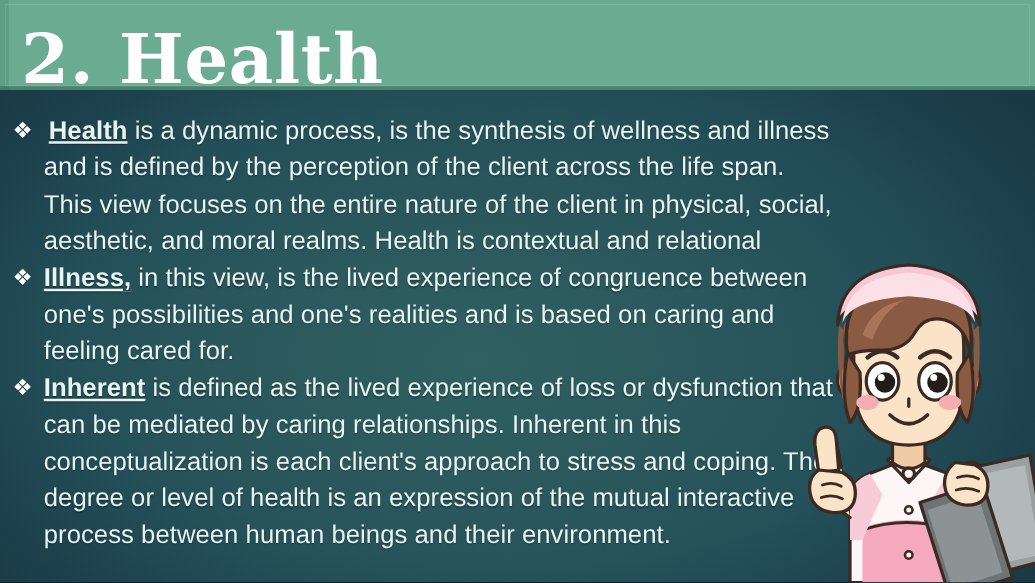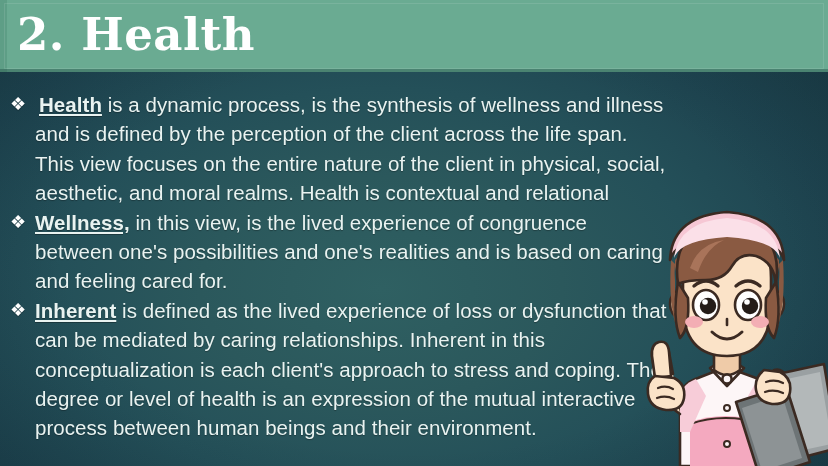--- a/index.html
+++ b/index.html
@@ -68,24 +68,24 @@
     position: absolute;
     left: 0;
     top: 69px;
     width: 828px;
     height: 3px;
     background: rgba(36,82,74,0.45);
   }
   .slide-title {
     position: absolute;
     left: 17px;
-    top: 4px;
+    top: 16px;
     font-family: "DejaVu Serif", "Liberation Serif", serif;
     font-weight: 700;
-    font-size: 45px;
+    font-size: 55px;
     line-height: 62px;
     color: #ffffff;
     letter-spacing: 0.5px;
     white-space: nowrap;
   }
 
   
   .body-area {
     position: absolute;
     left: 10px;
@@ -152,21 +152,21 @@
     <div class="bullet-block">
       <span class="bullet-glyph">❖</span>
       <span class="bullet-text">
         <b class="lead-pad">Health</b><span> </span><span>is a dynamic process, is the synthesis of wellness and illness and is defined by the perception of the client across the life span. This view focuses on the entire nature of the client in physical, social, aesthetic, and moral realms. Health is contextual and relational</span>
       </span>
     </div>
 
     <div class="bullet-block">
       <span class="bullet-glyph">❖</span>
       <span class="bullet-text">
-        <b>Wellness,</b><span> </span><span>in this view, is the lived experience of congruence between one's possibilities and one's realities and is based on caring and feeling cared for.</span>
+        <b>Illness,</b><span> </span><span>in this view, is the lived experience of congruence between one's possibilities and one's realities and is based on caring and feeling cared for.</span>
       </span>
     </div>
 
     <div class="bullet-block">
       <span class="bullet-glyph">❖</span>
       <span class="bullet-text">
         <b>Inherent</b><span> </span><span>is defined as the lived experience of loss or dysfunction that can be mediated by caring relationships. Inherent in this conceptualization is each client's approach to stress and coping. The degree or level of health is an expression of the mutual interactive process between human beings and their environment.</span>
       </span>
     </div>
 

